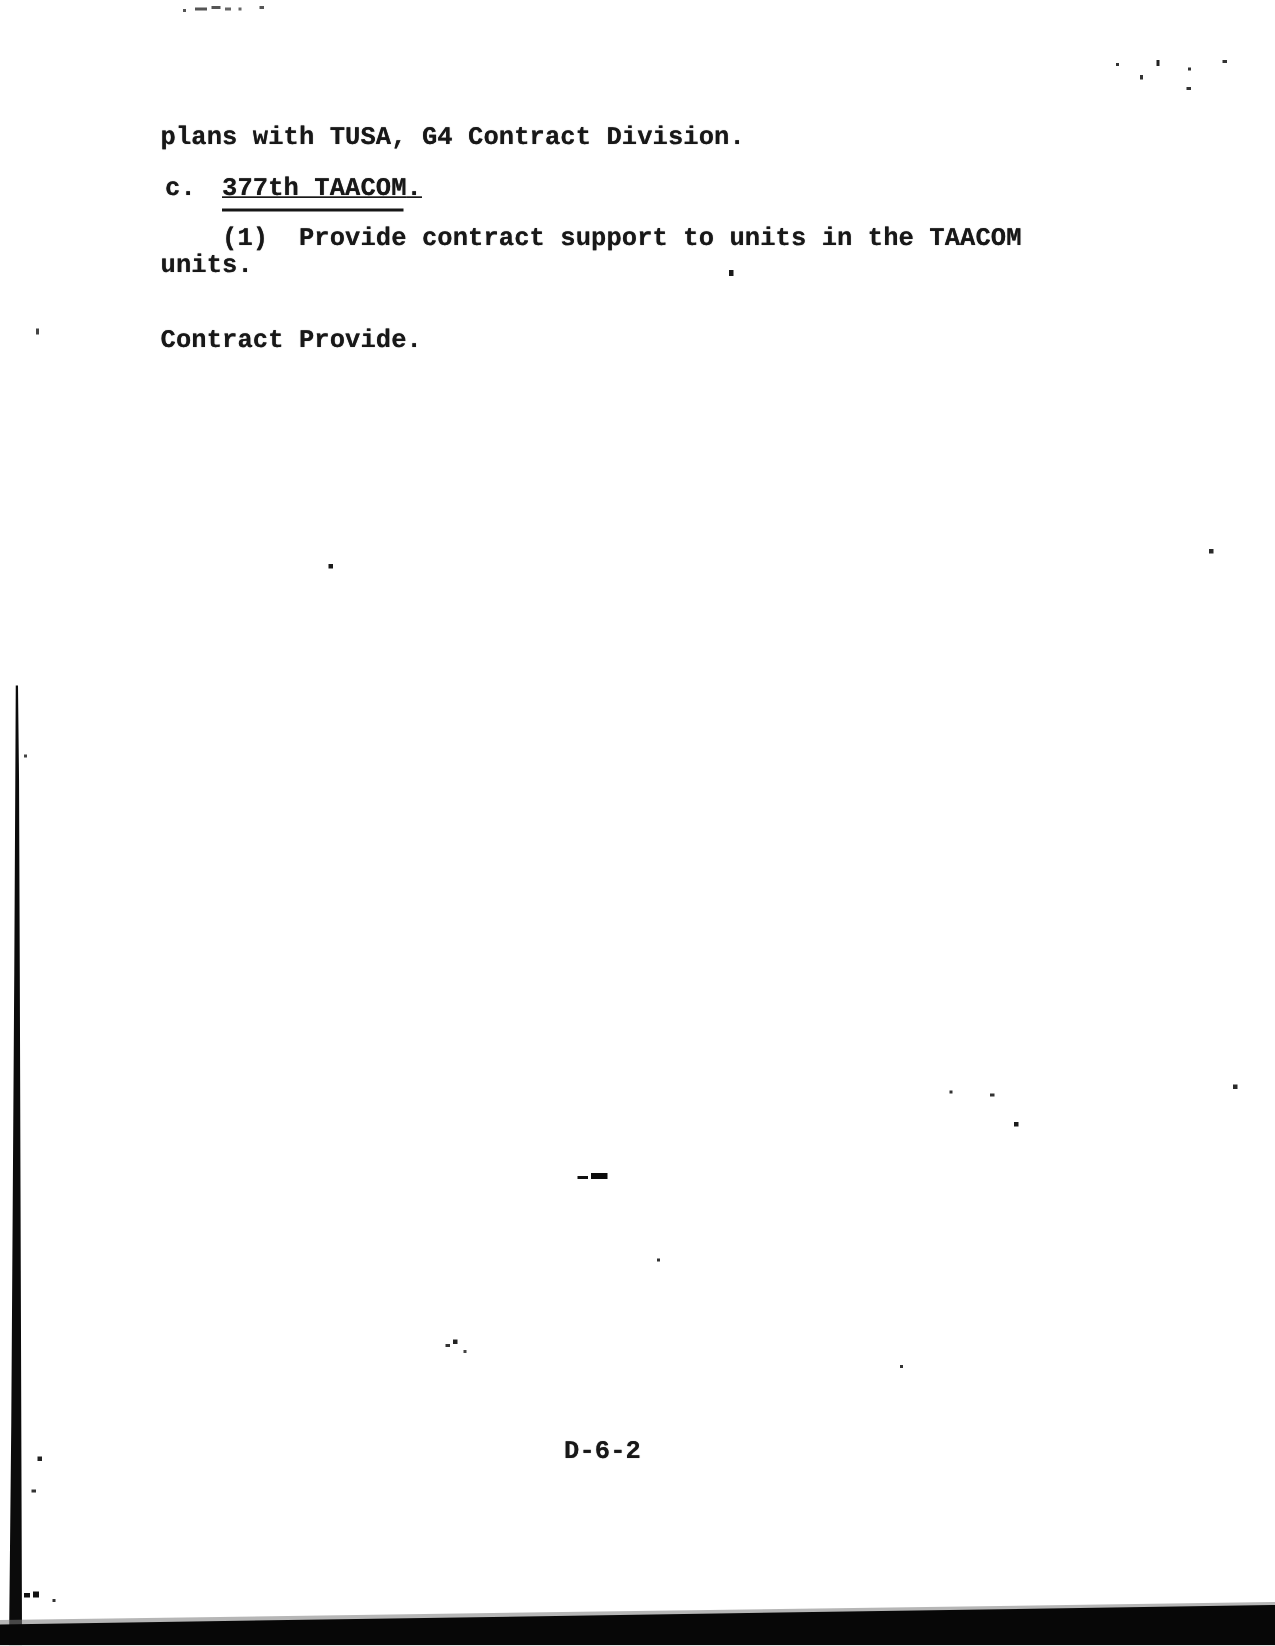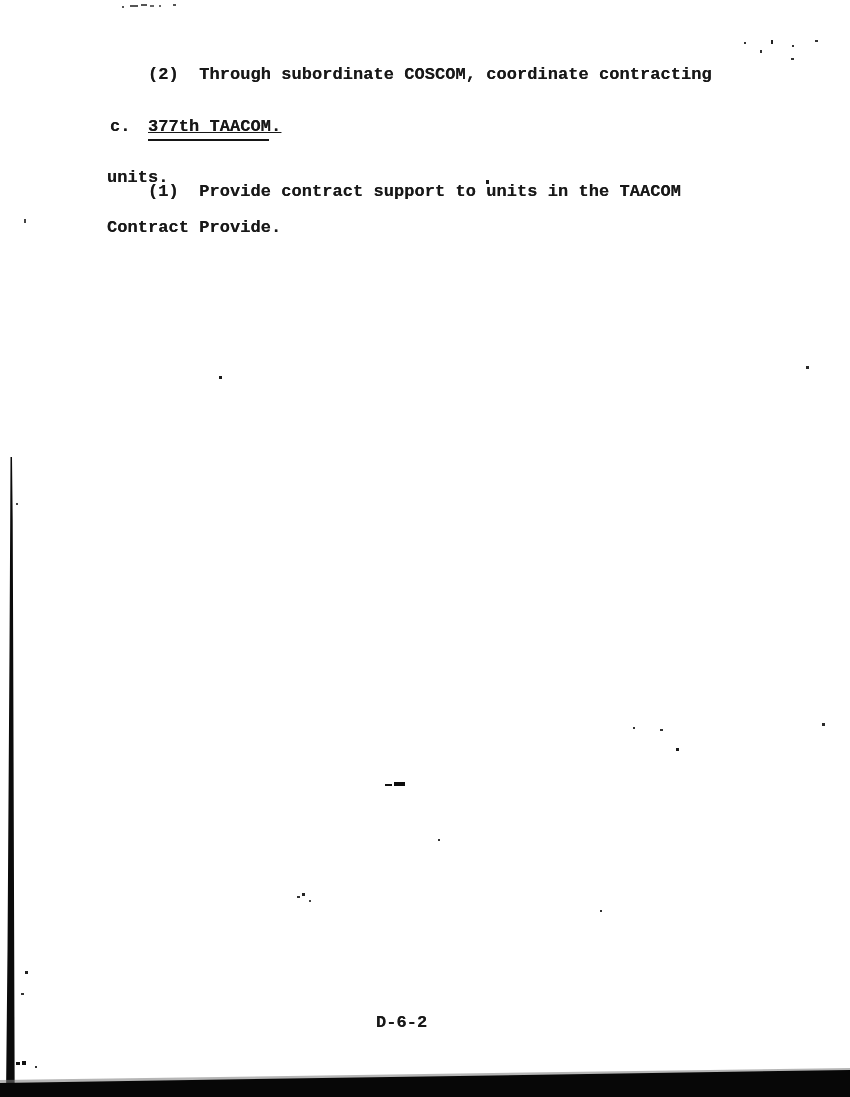--- a/index.html
+++ b/index.html
@@ -39,32 +39,32 @@
     left: 0;
     top: 0;
     pointer-events: none;
   }
 </style>
 </head>
 <body>
 
 <div class="page">
 
-  <div class="tline" style="left:148px; top:66px;">(2)  Through subordinate COSCOM, coordinate contracting</div>
+  <div class="tline" style="left:107px; top:84px;">plans with TUSA, G4 Contract Division.</div>
 
   <div class="tline" style="left:110px; top:118px;">c.</div>
   <div class="tline" style="left:148px; top:118px;text-decoration:underline;"><span>377th TAACOM</span><span>.</span></div>
   <div class="underline-bar" style="left:148px; top:139px; width:121px;"></div>
 
-  <div class="tline" style="left:148px; top:151px;margin-top:32px;">(1)  Provide contract support to units in the TAACOM</div>
+  <div class="tline" style="left:148px; top:151px;">(1)  Provide contract support to units in the TAACOM</div>
   <div class="tline" style="left:107px; top:169px;">units.</div>
 
   <div class="tline" style="left:107px; top:219px;">Contract Provide.</div>
 
-  <div class="tline" style="left:376px; top:1014px;text-align:right;">D-6-2</div>
+  <div class="tline" style="left:376px; top:960px;text-align:right;">D-6-2</div>
 
   <div class="speck" style="left:385px; top:784px; width:7px; height:2px; background:#111;"></div>
   <div class="speck" style="left:394px; top:782px; width:11px; height:4px; background:#0c0c0c;"></div>
 
   <div class="speck" style="left:122px; top:6px; width:2px; height:2px; background:#555;"></div>
   <div class="speck" style="left:130px; top:5px; width:8px; height:2px; background:#555;"></div>
   <div class="speck" style="left:141px; top:4px; width:6px; height:2px; background:#555;"></div>
   <div class="speck" style="left:150px; top:5px; width:4px; height:2px; background:#666;"></div>
   <div class="speck" style="left:159px; top:5px; width:2px; height:2px; background:#666;"></div>
   <div class="speck" style="left:173px; top:4px; width:3px; height:2px; background:#555;"></div>

